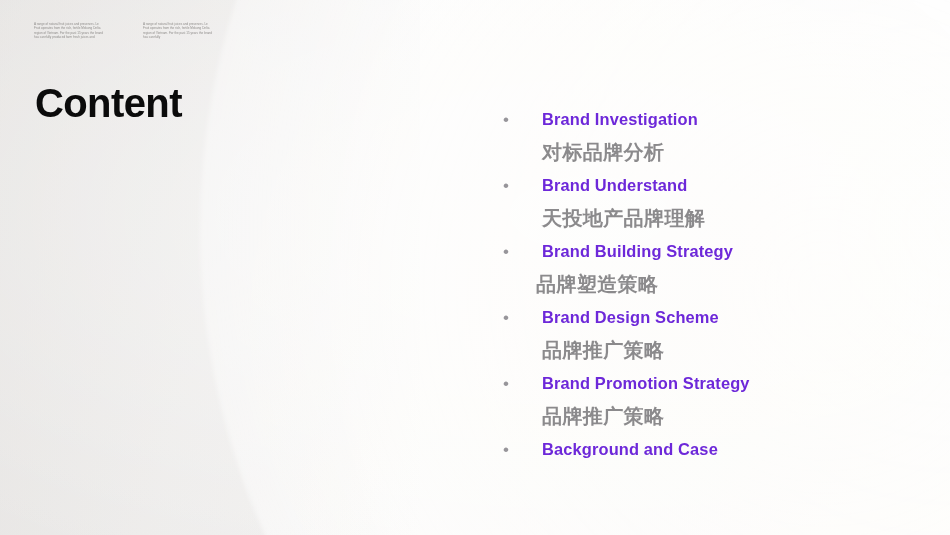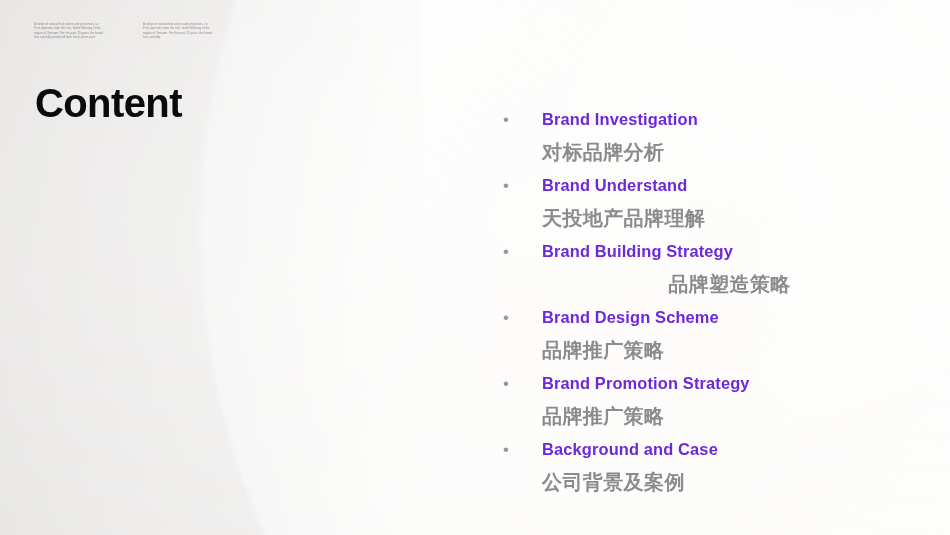--- a/index.html
+++ b/index.html
@@ -158,21 +158,21 @@
   .cn-label {
     padding-left: 39px;
     font-size: 20px;
     line-height: 22px;
     height: 33px;
     font-weight: bold;
     color: #8b8a8c;
     letter-spacing: 0.4px;
     font-family: "DejaVu Sans", "Liberation Sans", sans-serif;
   }
-  .cn-label.tight { padding-left: 33px; text-align: center; }
+  .cn-label.tight { padding-left: 33px; }
 </style>
 </head>
 <body>
 
 <div id="slide">
 
   <div class="bg-base"></div>
   <div class="bg-arc"></div>
   <div class="bg-arc2"></div>
   <div class="bg-warm"></div>
@@ -226,17 +226,16 @@
         <span class="en-label">Brand Promotion Strategy</span>
       </div>
       <div class="cn-label">品牌推广策略</div>
     </div>
 
     <div class="agenda-item">
       <div class="bullet-row">
         <span class="bullet-dot">•</span>
         <span class="en-label">Background and Case</span>
       </div>
-      <div class="cn-label">公司背景及案例</div>
     </div>
 
   </div>
 </div>
 
 </body></html>

